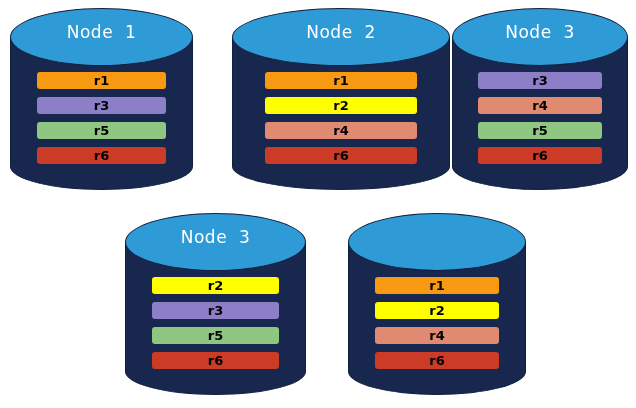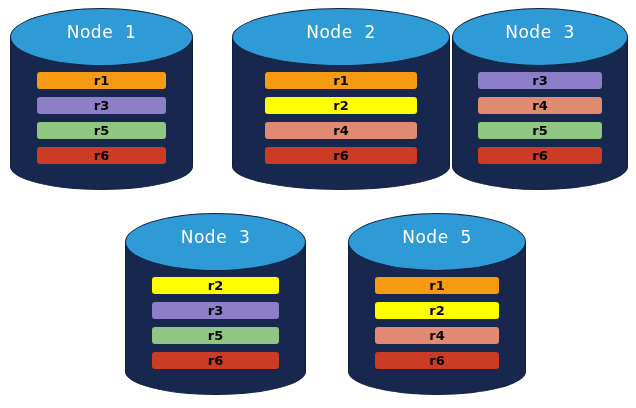--- a/index.html
+++ b/index.html
@@ -175,21 +175,20 @@
       <div class="replica" style="background: rgb(204, 59, 38); color: rgb(0, 0, 0);">r6</div>
     </div>
   </div>
 
   <div class="node n5">
     <div class="cyl">
       <div class="cyl-body" style="background: rgb(23, 39, 77); border-color: rgb(18, 32, 63);"></div>
       <div class="cyl-waist" style="background: rgb(23, 39, 77); border-color: rgb(18, 32, 63);"></div>
       <div class="cyl-top" style="background: rgb(46, 155, 214); border-color: rgb(18, 32, 63);"></div>
     </div>
-    <div class="node-label" style="color: rgb(255, 255, 255);">Node  5</div>
     <div class="replicas">
       <div class="replica" style="background: rgb(247, 154, 18); color: rgb(0, 0, 0);">r1</div>
       <div class="replica" style="background: rgb(255, 255, 0); color: rgb(0, 0, 0);">r2</div>
       <div class="replica" style="background: rgb(224, 138, 114); color: rgb(0, 0, 0);">r4</div>
       <div class="replica" style="background: rgb(204, 59, 38); color: rgb(0, 0, 0);">r6</div>
     </div>
   </div>
 
 </div>
 

